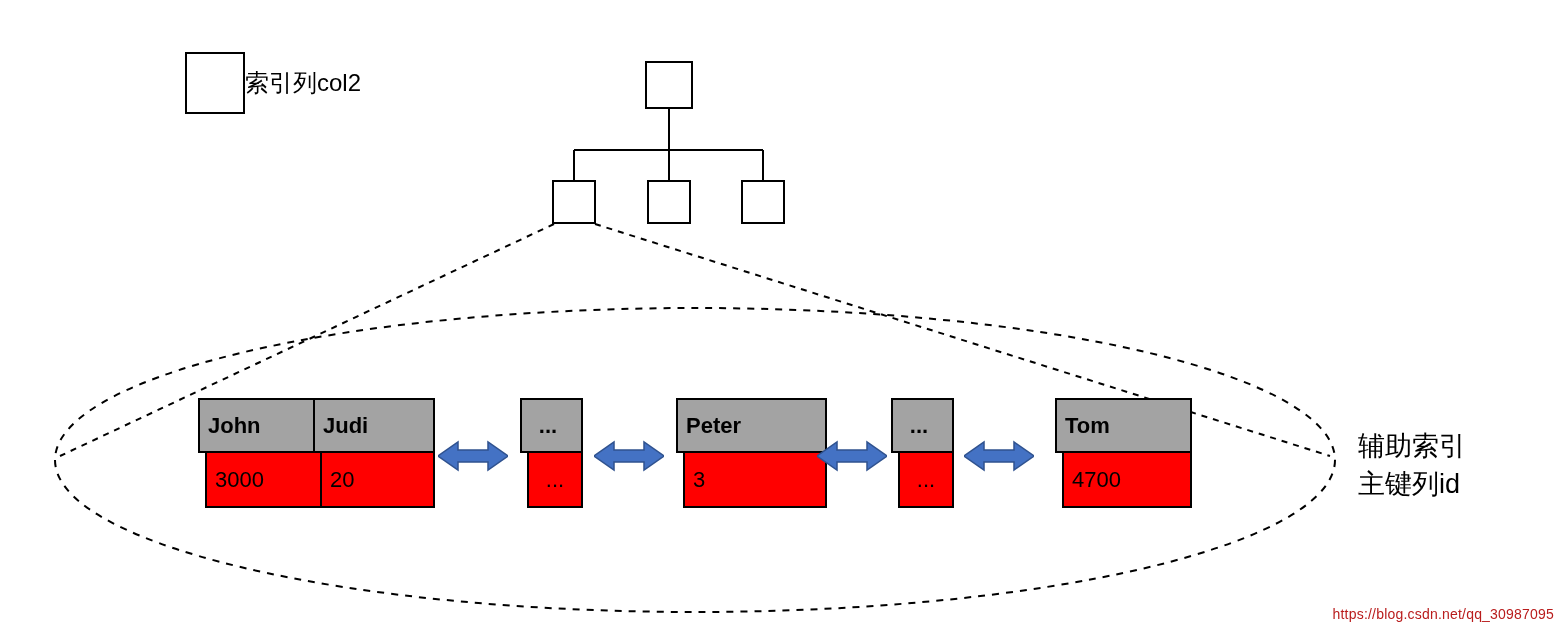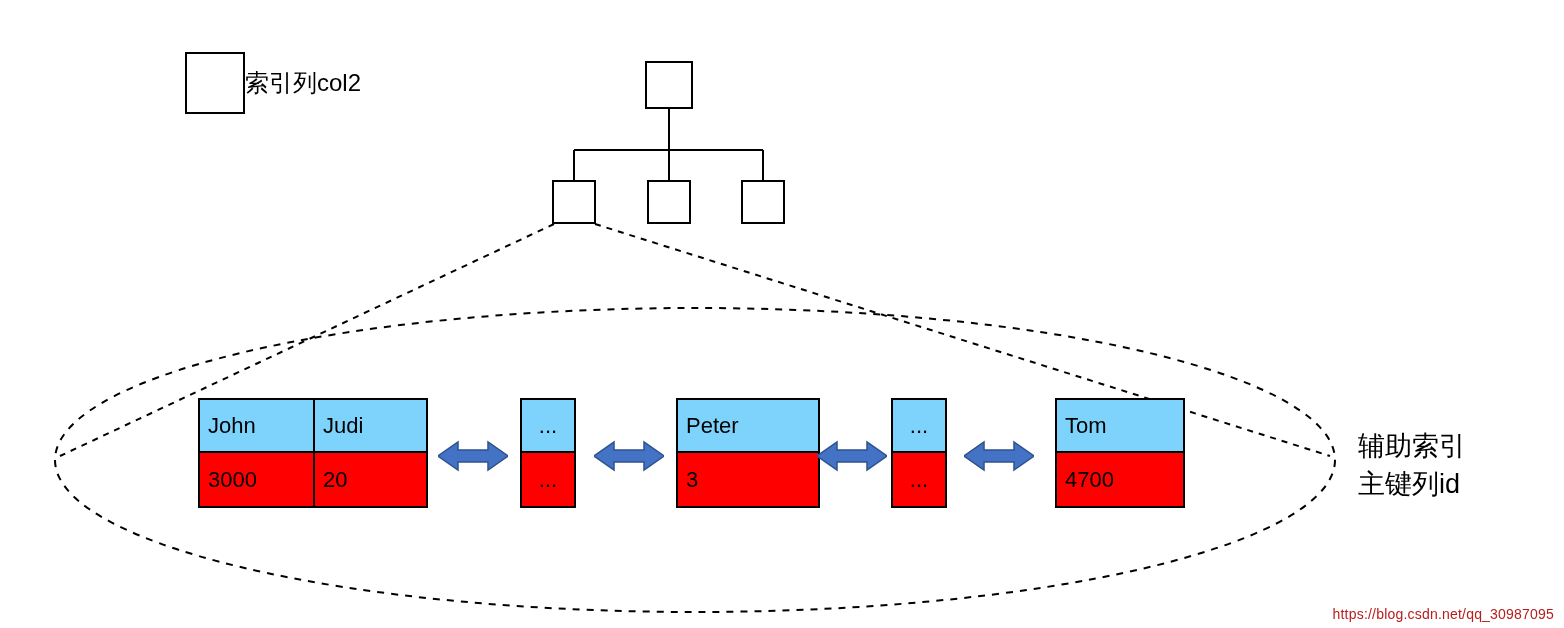--- a/index.html
+++ b/index.html
@@ -59,31 +59,31 @@
   position: absolute;
   top: 398px;
   box-sizing: border-box;
 }
 .leaf .row {
   height: 55px;
   border: 2px solid #000;
   box-sizing: border-box;
   display: flex;
 }
-.leaf .row:not(:first-child) { border-top: none; }
+.leaf .row:not(:first-child) { border-top: none; margin-left: 7px; }
 .cell {
   box-sizing: border-box;
   font-size: 22px;
   display: flex;
   align-items: center;
   padding: 0 8px;
   white-space: nowrap;
 }
 .leaf .row .cell + .cell { border-left: 2px solid #000; }
-.row.idx { background: #7dd3fc; }
+.row.idx { background: #a3a3a3; font-weight: bold; }
 .row.pk  { background: #ff0000; color: #000; }
 
 .leaf1 { left: 198px; }
 .leaf1 .cell { width: 113px; }
 .leaf2 { left: 520px; }
 .leaf2 .cell { width: 52px; justify-content: center; }
 .leaf3 { left: 676px; }
 .leaf3 .cell { width: 140px; }
 .leaf4 { left: 891px; }
 .leaf4 .cell { width: 52px; justify-content: center; }

